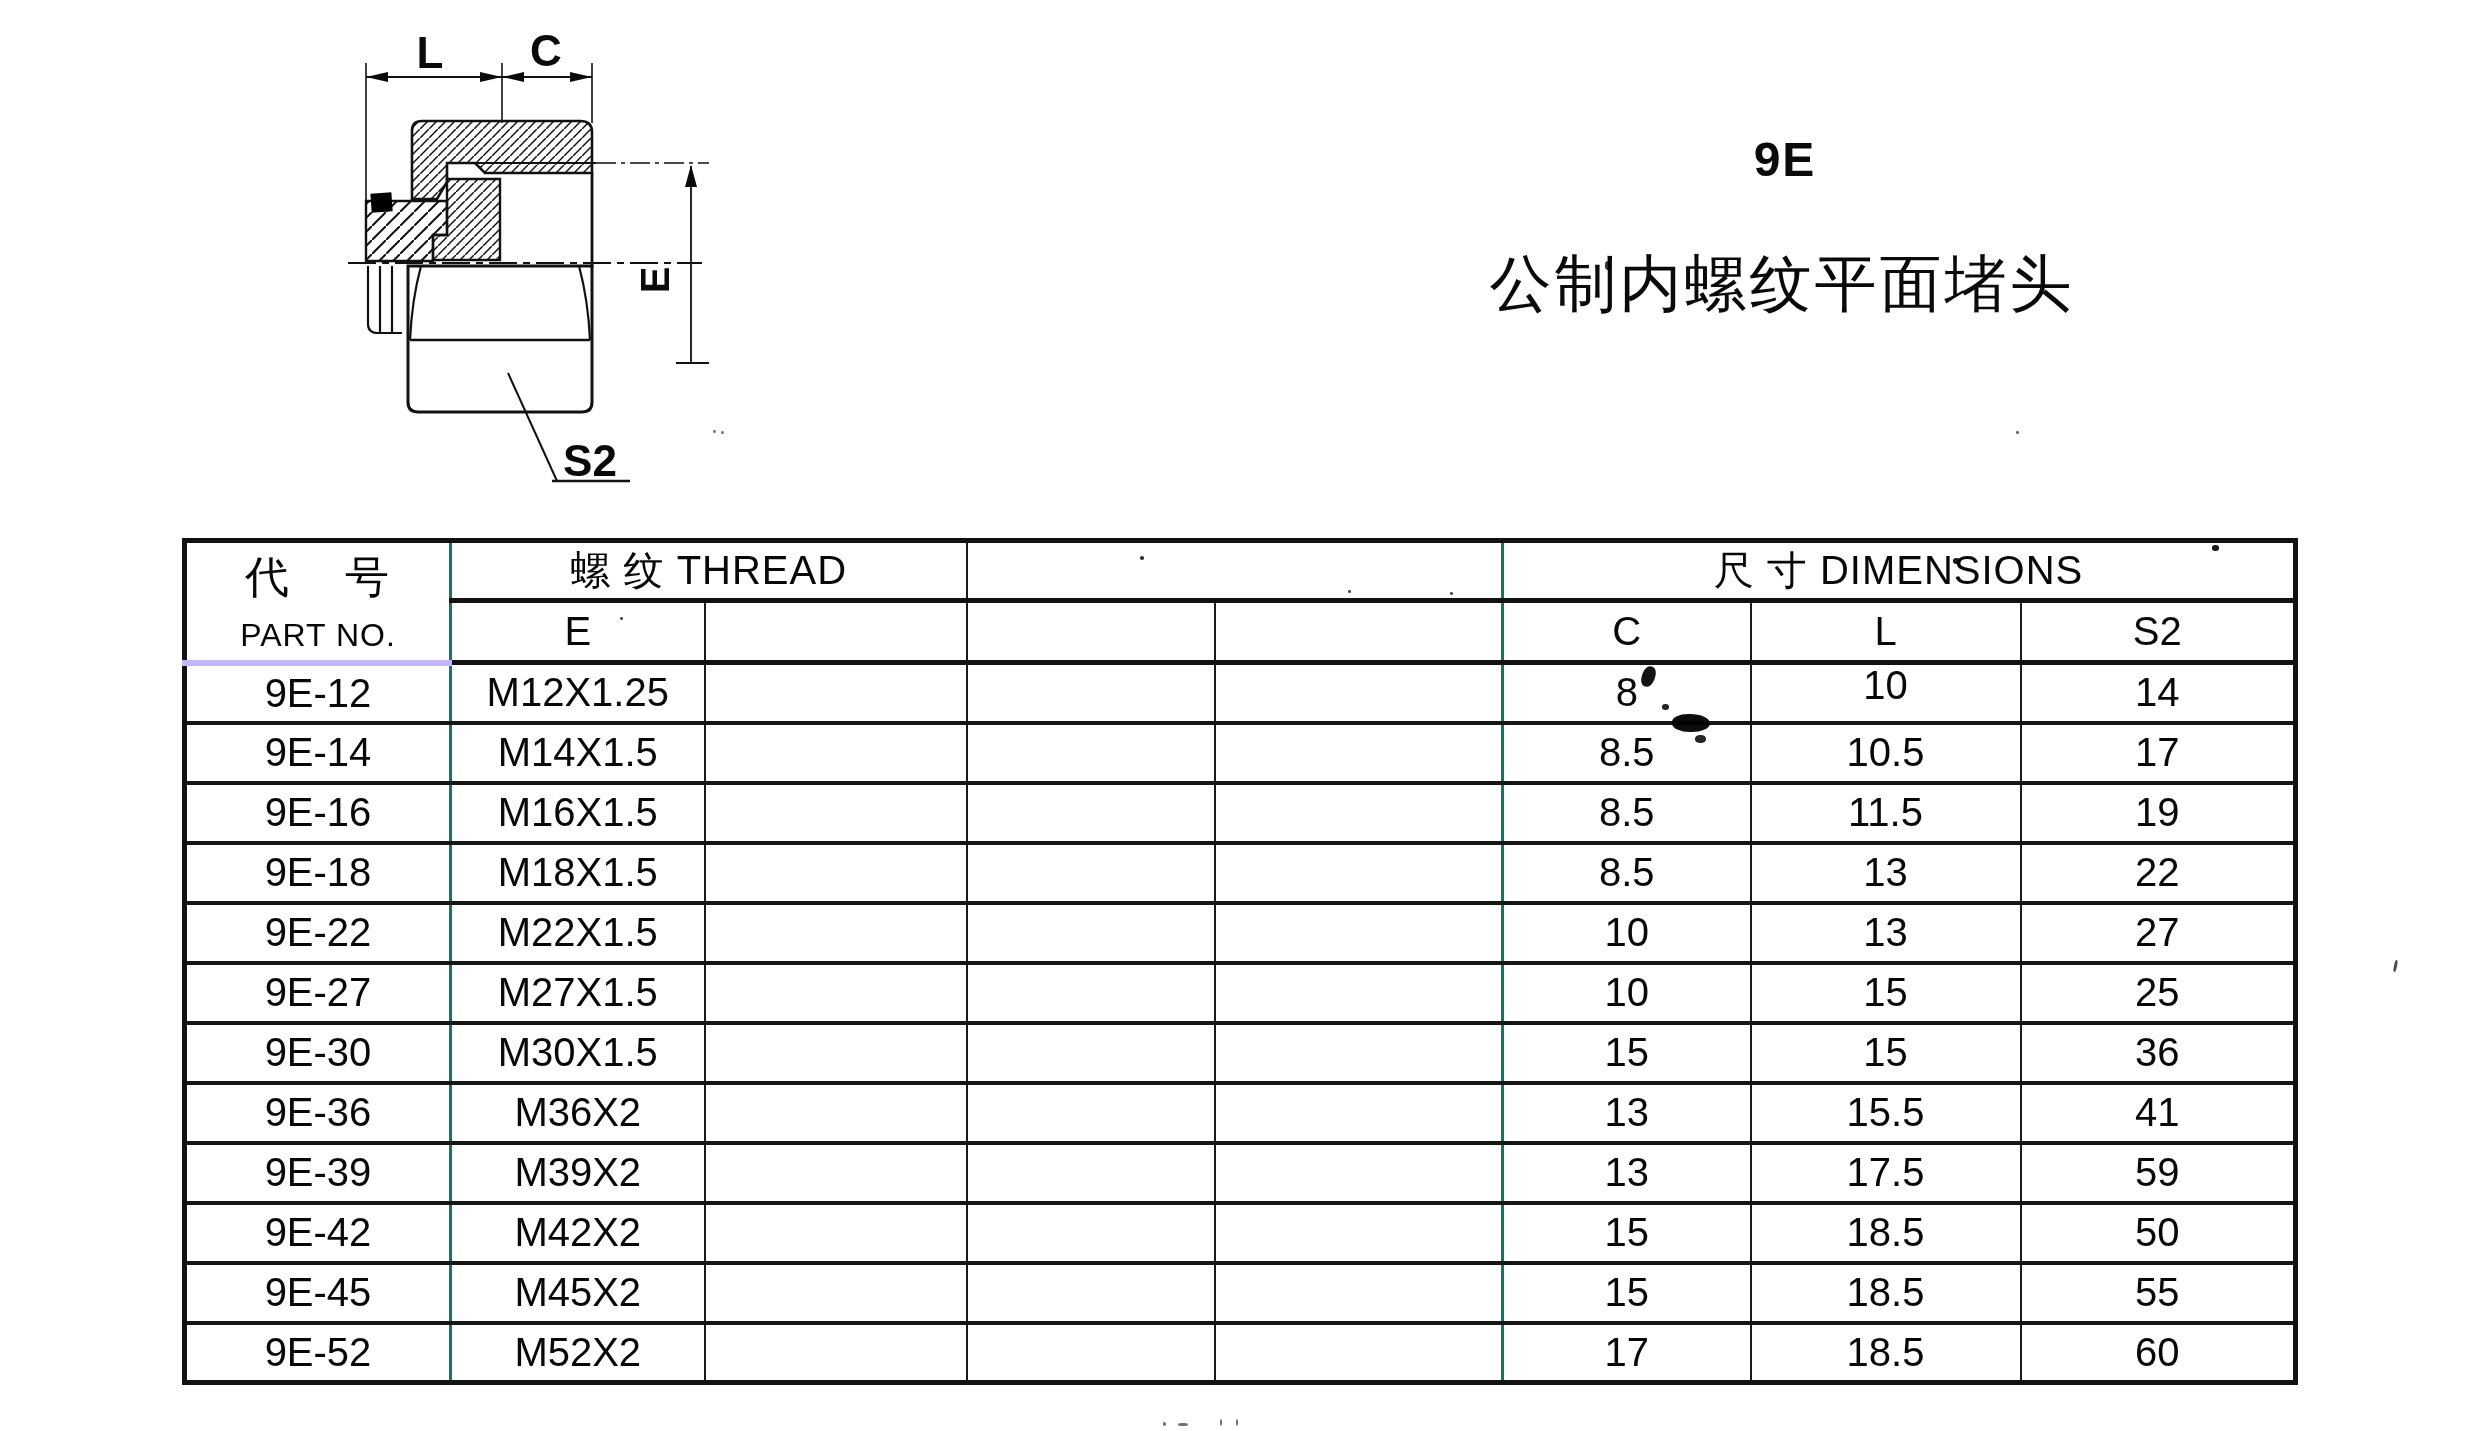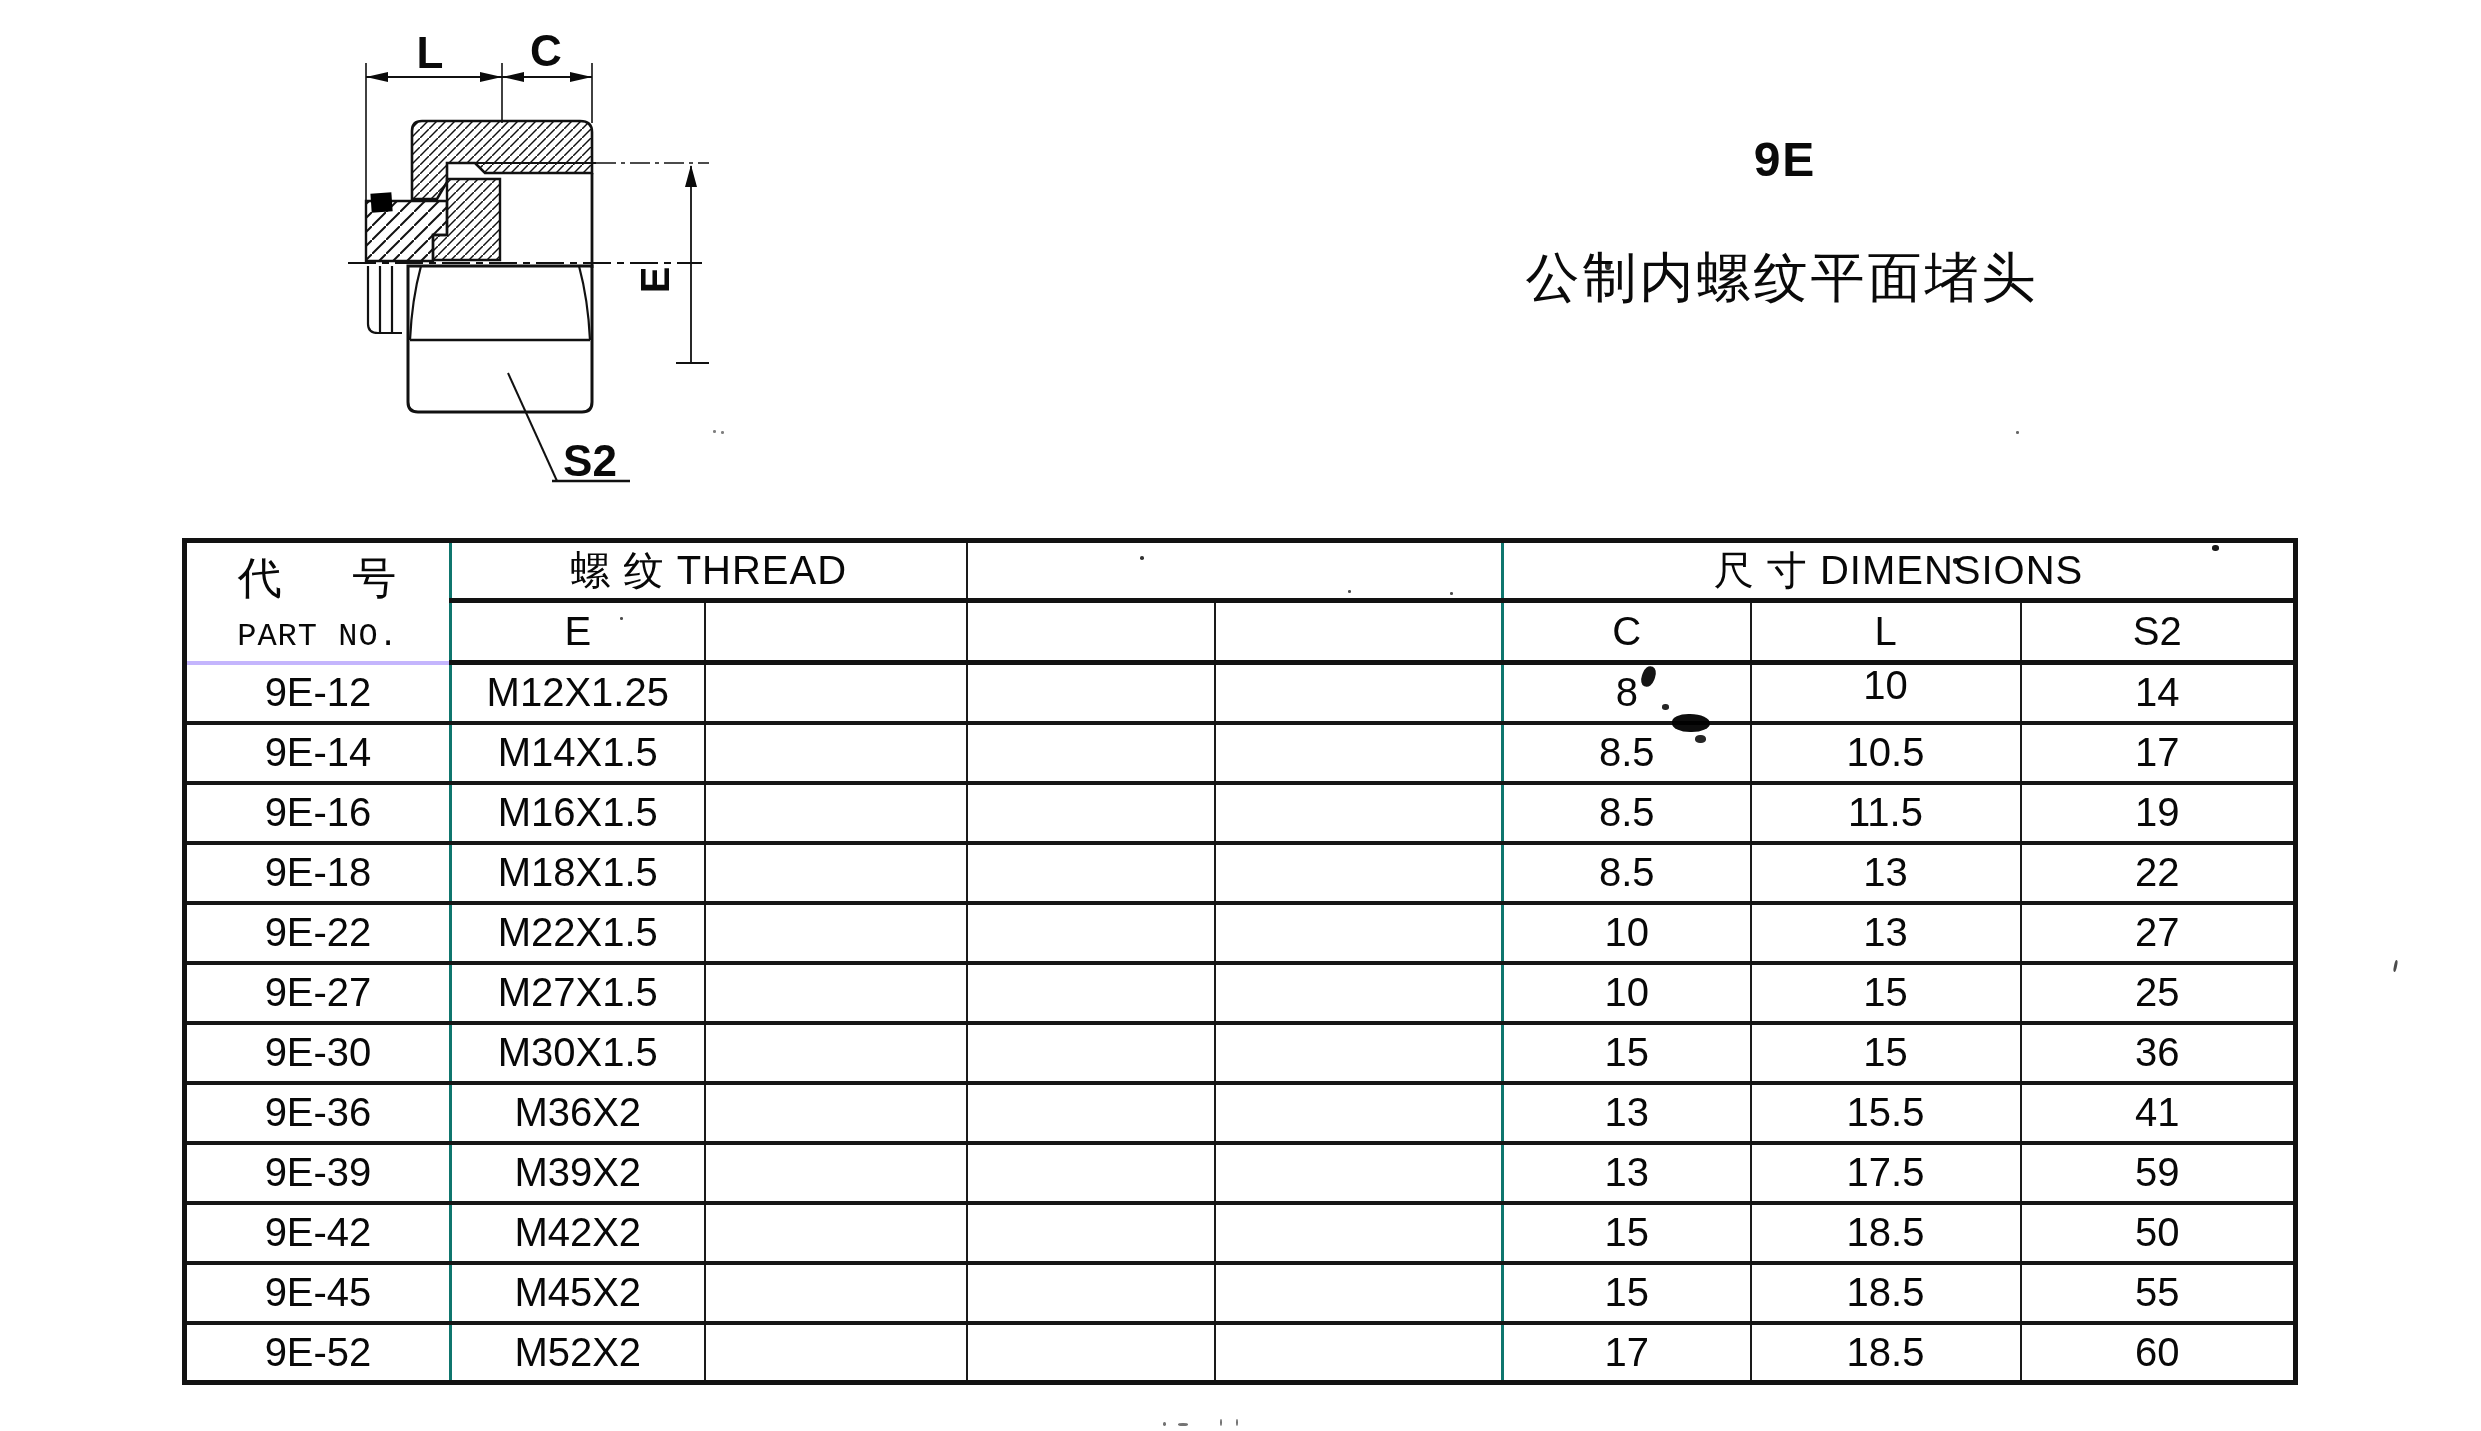--- a/index.html
+++ b/index.html
@@ -4,38 +4,38 @@
 <style>
   html,body{margin:0;padding:0;background:#e8e8e8;}
   #page{
     position:relative; width:2481px; height:1431px; background:#ffffff;
     font-family:"Liberation Sans","DejaVu Sans",sans-serif; color:#0a0a0a;
     overflow:hidden;
   }
   
   .ctr{position:absolute; transform:translateX(-50%); white-space:nowrap;}
   #code{left:1785px; top:132px; font-size:48px; font-weight:bold; letter-spacing:2px;}
-  #title-zh{left:1782px; top:242px; font-size:54px; letter-spacing:3px;}
+  #title-zh{left:1782px; top:242px; font-size:62px; letter-spacing:3px;}
   #title-en{left:1766px; top:326px; font-size:48px; letter-spacing:-1px;}
   
   table#spec{
     position:absolute; left:182px; top:538px; width:2111px;
     border-collapse:collapse; table-layout:fixed;
     border:5px solid #121212;
   }
   #spec th, #spec td{
     padding:0; text-align:center; vertical-align:middle;
     font-weight:normal; font-size:40px; color:#080808;
     overflow:hidden;
   }
   tr.h1{height:57px;} tr.h2{height:62px;} tr.dr{height:60px;}
   .bl2{border-left:2px solid #1a1a1a;}
   .bl3{border-left:3px solid #0f766e;}
   tr.h1 > *{border-bottom:5px solid #121212;}
-  tr.h1 th.c-part{border-bottom:4px solid #c4b5fd;font-family:Liberation Mono, monospace;}
+  tr.h1 th.c-part{border-bottom:6px solid #c4b5fd;}
   tr.h2 > *{border-bottom:5px solid #121212;}
   tr.dr > *{border-bottom:4px solid #161616;}
   tr.dr:last-child > *{border-bottom:none;}
   .hzh{font-size:44px; word-spacing:40px; letter-spacing:2px;}
   .hen{font-size:32px; letter-spacing:1px; margin-top:10px;}
   .hlabel{font-size:42px; letter-spacing:1px;}
   .sub{font-size:42px;}
   .raised{transform:translateY(-7px); display:inline-block;}
   
   .speck{position:absolute; background:#000; border-radius:45%;}

